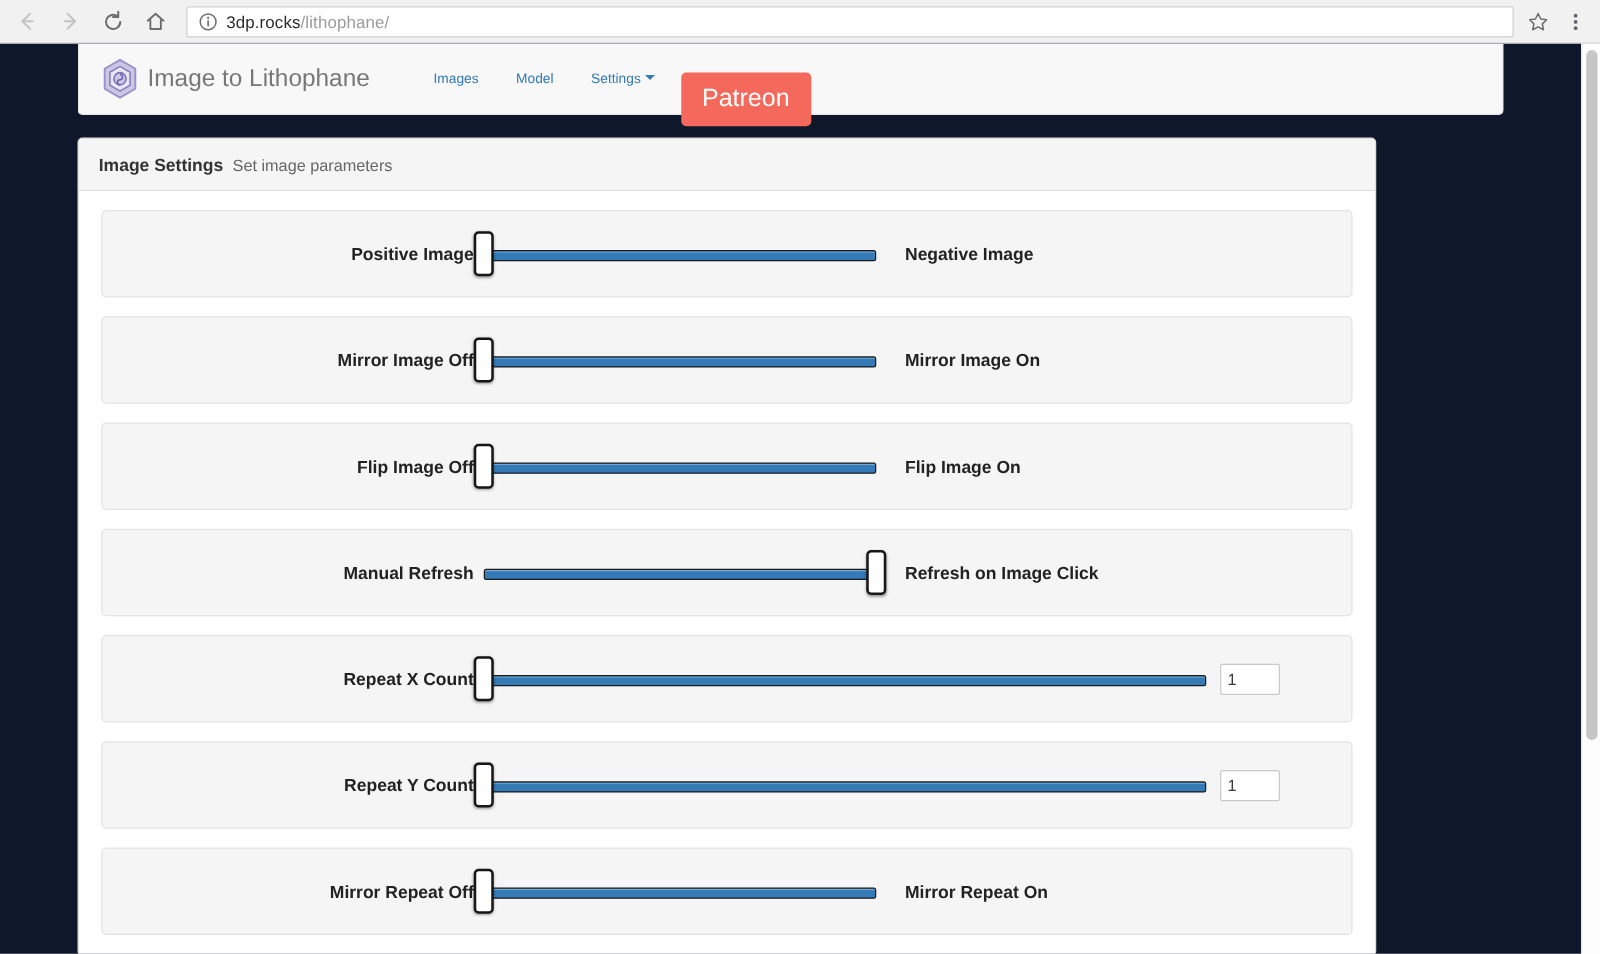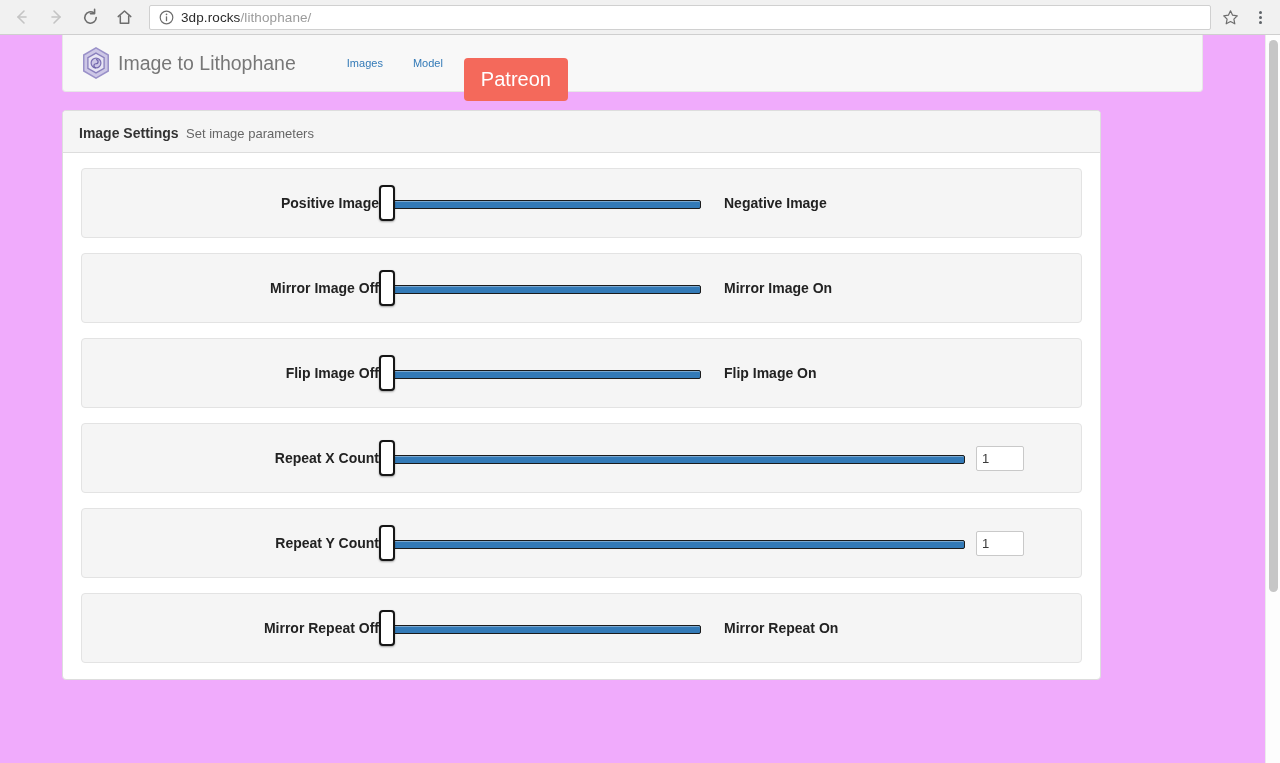--- a/index.html
+++ b/index.html
@@ -106,21 +106,21 @@
     border-radius: 5px;
   }
 
   
   .viewport {
     position: absolute;
     left: 0;
     top: 35px;
     width: 1265px;
     height: 728px;
-    background: #f0abfc;
+    background: #0f172a;
     overflow: hidden;
   }
 
   
   .navbar {
     position: absolute;
     left: 62px;
     top: 0px;
     width: 1141px;
     height: 57px;
@@ -360,20 +360,21 @@
         <polygon points="17,7.5 25.6,12.4 25.6,23.6 17,28.5 8.4,23.6 8.4,12.4" fill="#e8e5f4" stroke="#8a80bd" stroke-width="1.4"></polygon>
         <circle cx="17" cy="18" r="5.2" fill="#cdc7e6" stroke="#7b70b3" stroke-width="1.3"></circle>
         <path d="M17 14.4 a2.2 2.2 0 0 1 0 4.4 a2.2 2.2 0 0 0 0 4.4" fill="none" stroke="#6f64ab" stroke-width="1.3"></path>
       </svg>
       <span class="brand-text">Image to Lithophane</span>
     </a>
 
     <div class="nav-links">
       <a class="nav-link">Images</a>
       <a class="nav-link">Model</a>
+      <a class="nav-link"><span>Settings</span><span class="caret"></span></a>
       <button class="patreon-btn">Patreon</button>
     </div>
   </div>
 
   <div class="panel">
     <div class="panel-heading">
       <span class="panel-title">Image Settings</span>
       <span class="panel-subtitle">Set image parameters</span>
     </div>
     <div class="panel-body">
@@ -398,20 +399,28 @@
 
       <div class="well">
         <span class="lbl-left">Flip Image Off</span>
         <div class="slider toggle">
           <div class="slider-track"></div>
           <div class="slider-handle at-left"></div>
         </div>
         <span class="lbl-right">Flip Image On</span>
       </div>
 
+      <div class="well">
+        <span class="lbl-left">Manual Refresh</span>
+        <div class="slider toggle">
+          <div class="slider-track"></div>
+          <div class="slider-handle at-right"></div>
+        </div>
+        <span class="lbl-right">Refresh on Image Click</span>
+      </div>
 
       <div class="well">
         <span class="lbl-left">Repeat X Count</span>
         <div class="slider count">
           <div class="slider-track"></div>
           <div class="slider-handle at-left"></div>
         </div>
         <input class="count-input" type="text" value="1" style="">
       </div>
 

